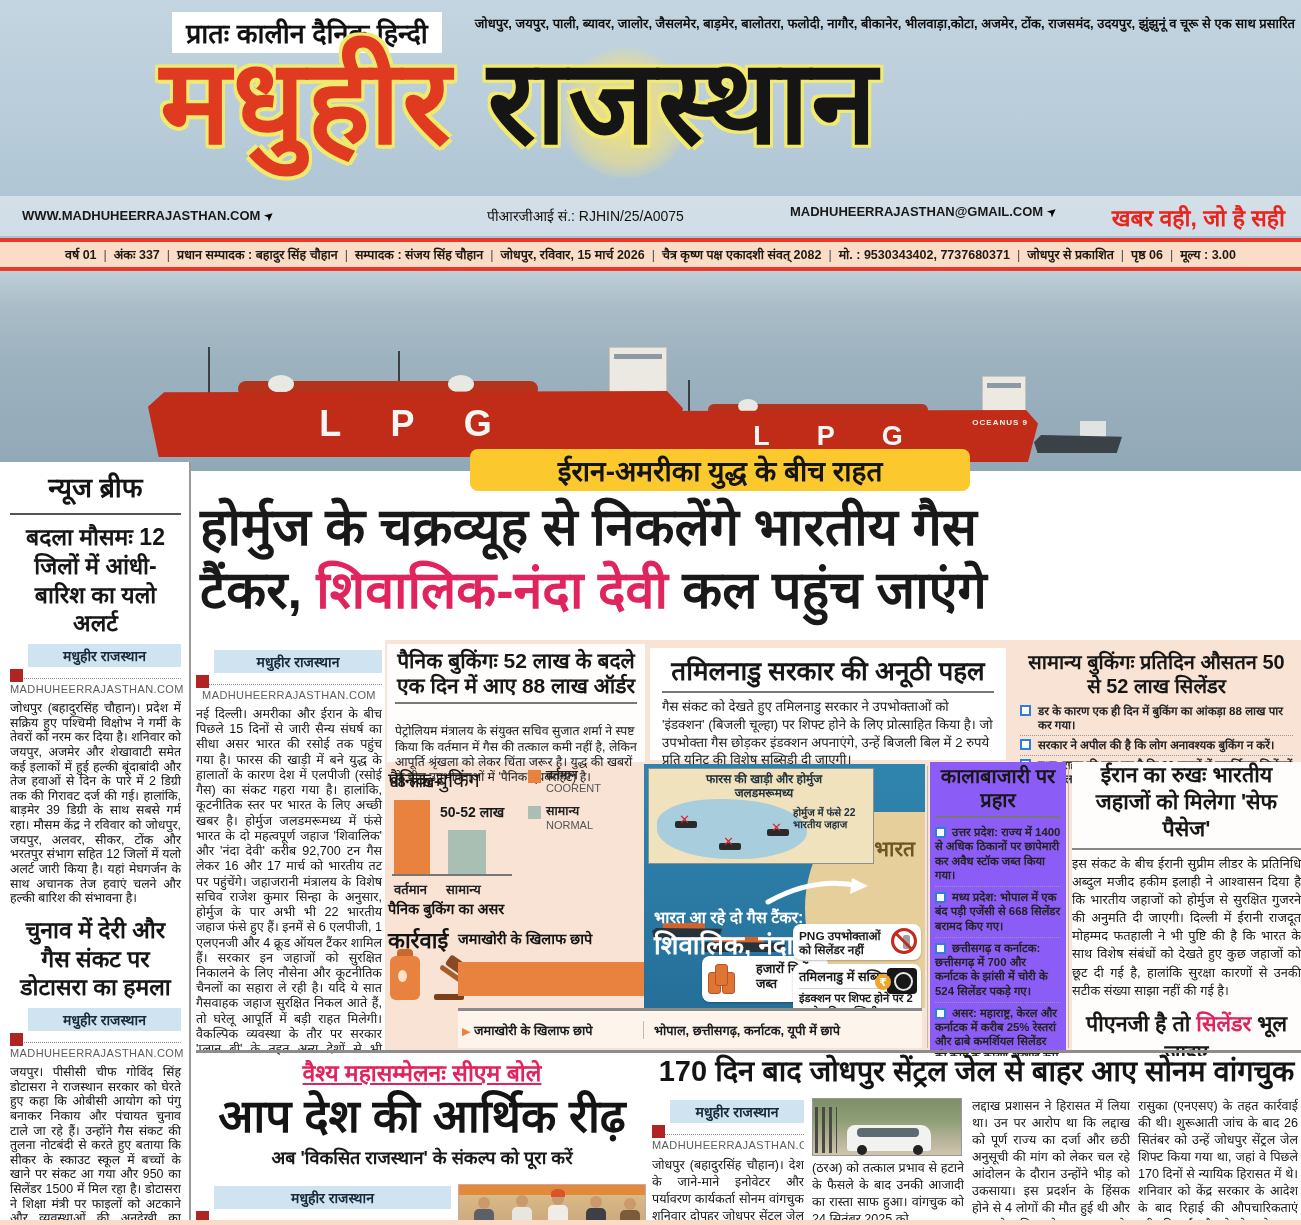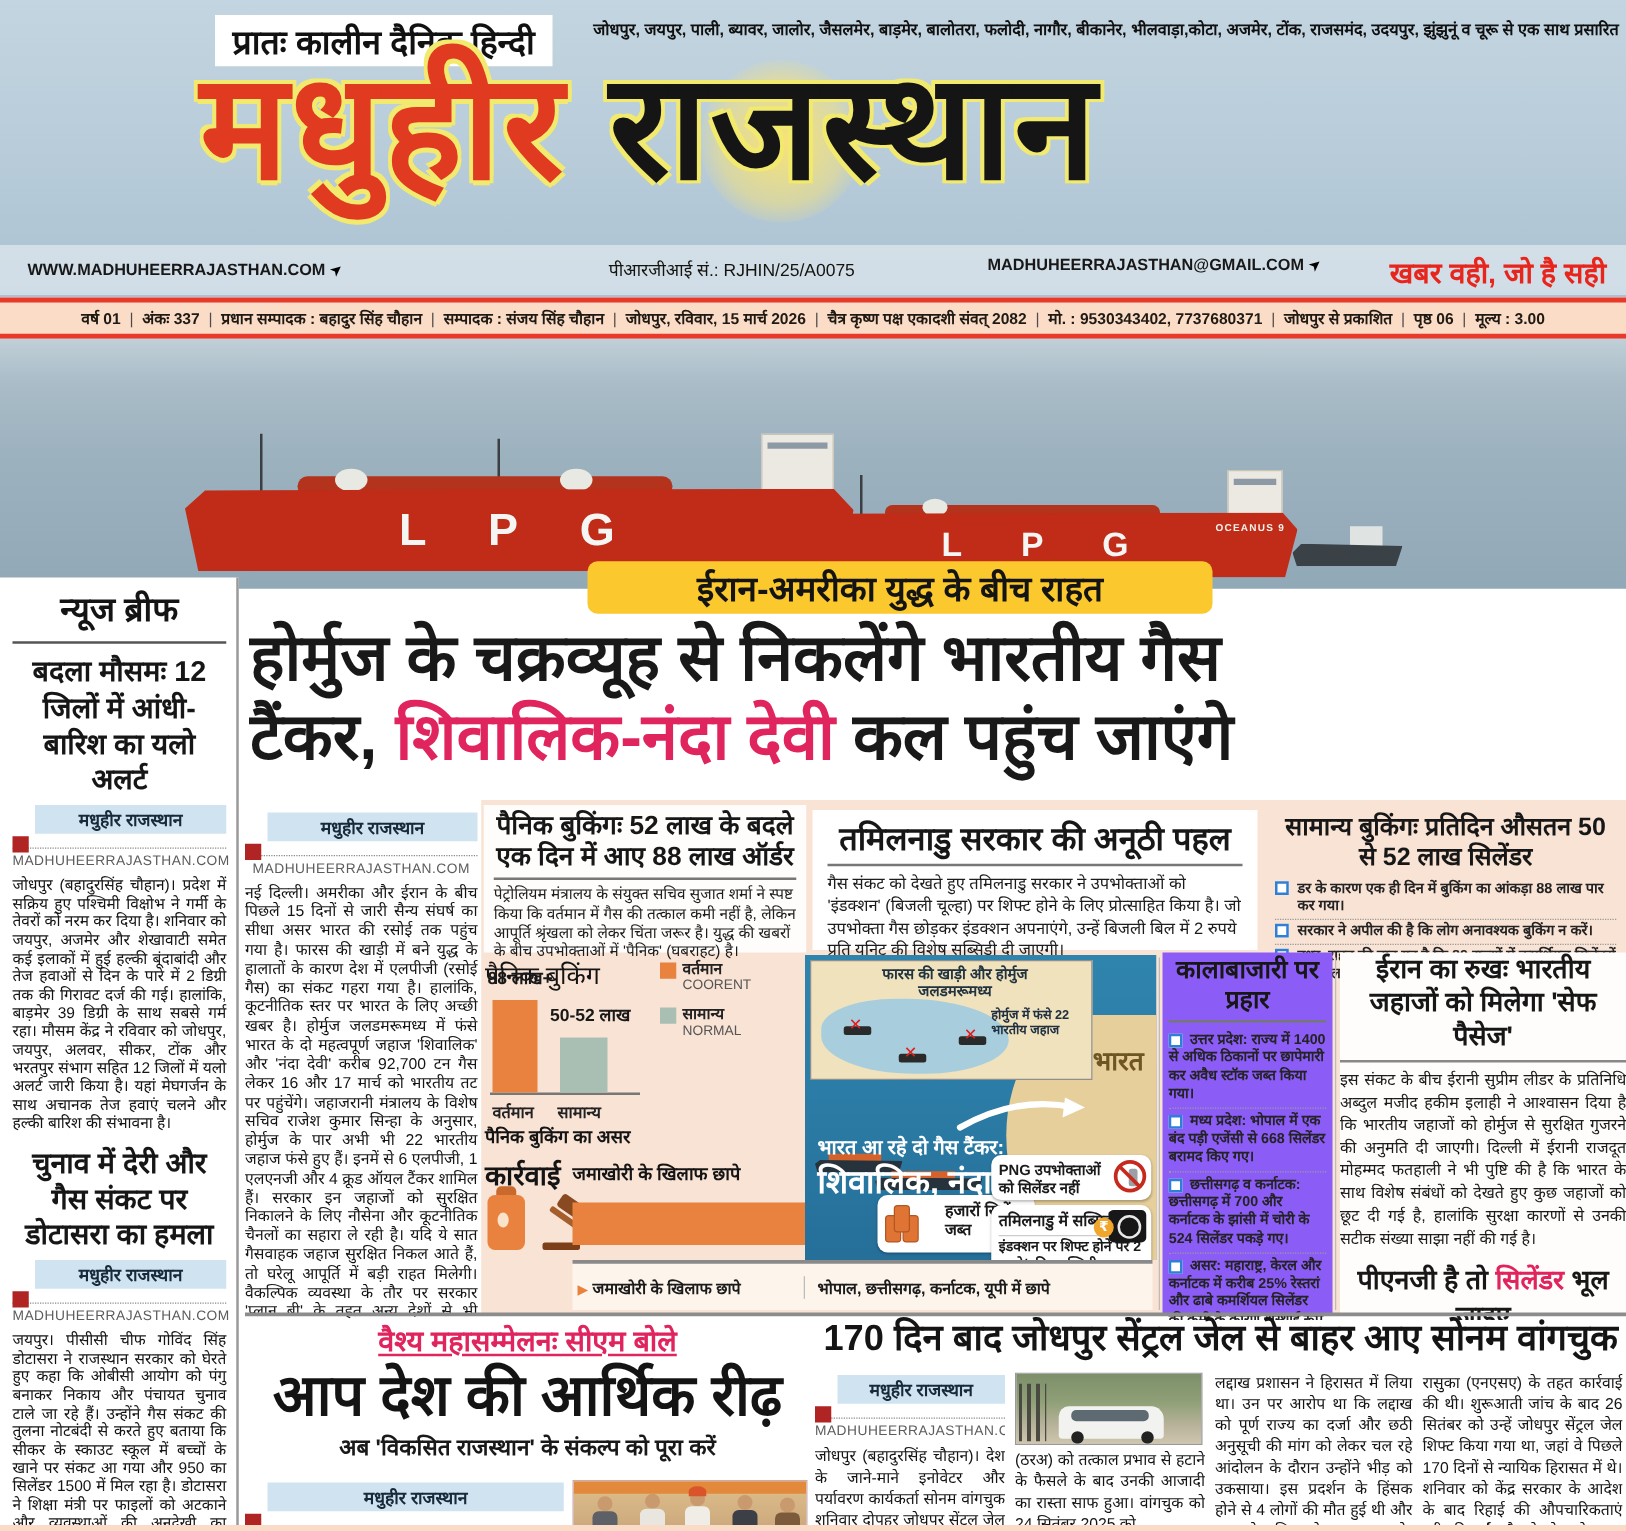--- a/index.html
+++ b/index.html
@@ -76,21 +76,21 @@
 
   
   .main-col { position:absolute; left:196px; top:648px; width:186px; height:404px; background:#fff; }
   .main-col .nb-body { font-size:12.6px; line-height:1.21; }
 
   
   .band { position:absolute; left:385px; top:640px; width:916px; height:412px; background:#f8e3d5; }
 
   .panic-box { position:absolute; left:387px; top:644px; width:258px; height:118px; background:#fffdfb; padding:4px 8px; }
   .panic-box h3 { font-size:21px; font-weight:800; text-align:center; color:#171717; line-height:1.2;
-    border-bottom:2px solid #777; padding-bottom:4px; margin-bottom:4px; }
+    border-bottom:2px solid #777; padding-bottom:4px; margin-bottom:20px; }
   .panic-box p { font-size:12.3px; line-height:1.25; color:#1c1c1c; }
 
   .tn-box { position:absolute; left:650px; top:648px; width:356px; height:112px; background:#ffffff; padding:4px 12px; }
   .tn-box h3 { font-size:26px; font-weight:800; text-align:center; color:#171717;
     border-bottom:2px solid #777; padding-bottom:3px; margin-bottom:5px; }
   .tn-box p { font-size:13.2px; line-height:1.35; color:#1c1c1c; }
 
   .gen-box { position:absolute; left:1012px; top:648px; width:289px; height:128px; padding:2px 8px; }
   .gen-box h3 { font-size:20px; font-weight:800; text-align:center; color:#171717; line-height:1.2; margin-bottom:4px; }
   .gb-item { position:relative; font-size:11.6px; font-weight:bold; color:#232323; line-height:1.2;

